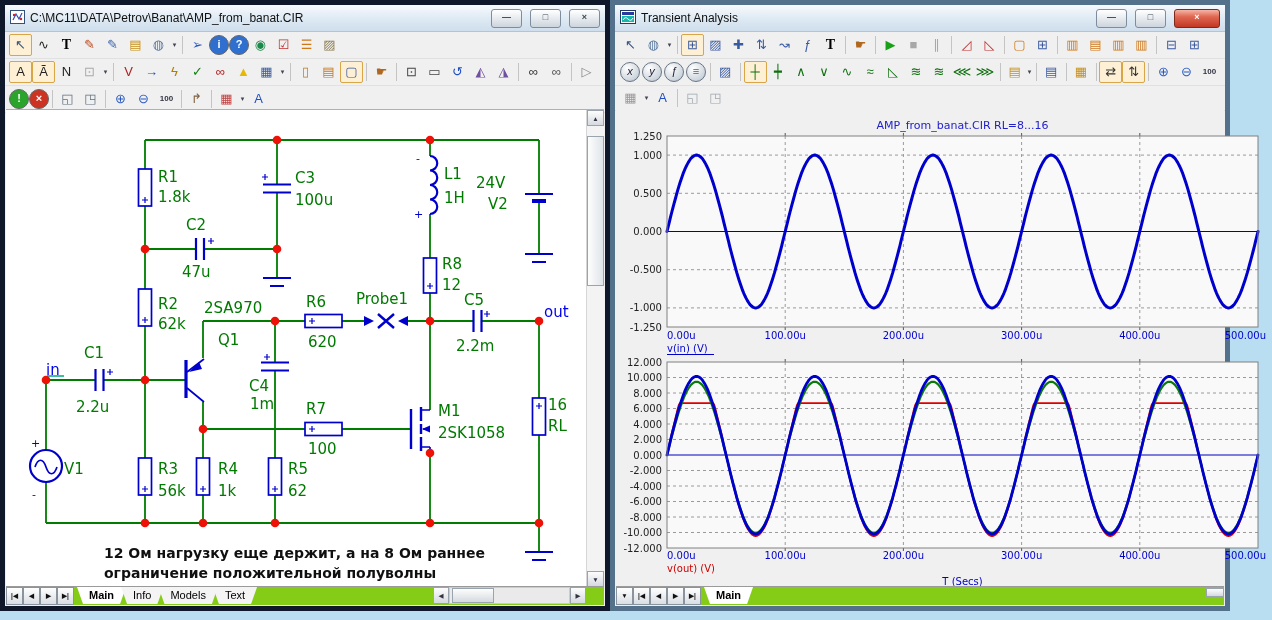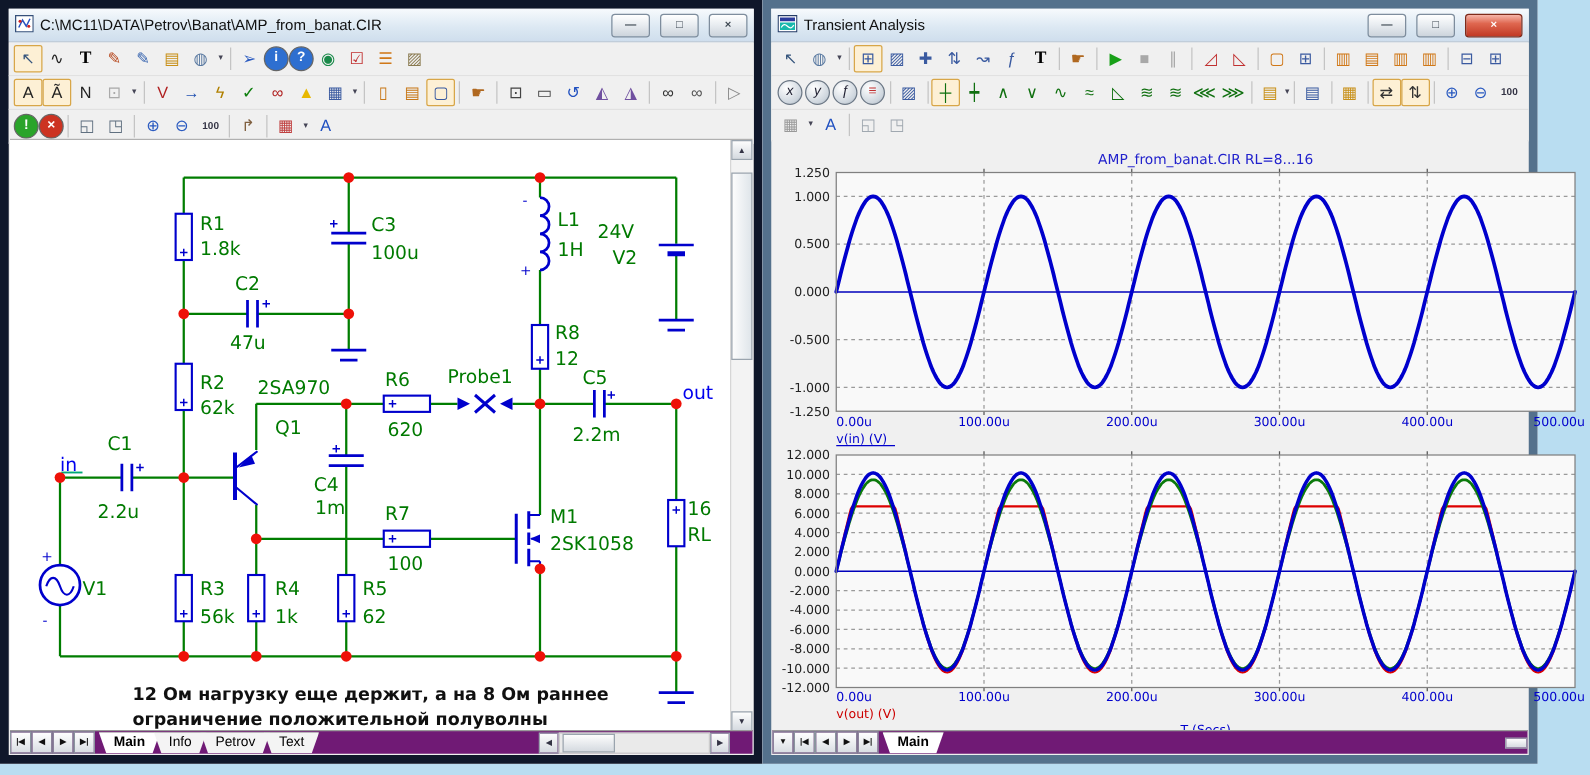--- a/index.html
+++ b/index.html
@@ -1,17 +1,17 @@
 <!DOCTYPE html>
 <html><head>
 <meta charset="utf-8">
 <style>
   html,body{margin:0;padding:0}
   body{width:1272px;height:620px;overflow:hidden;background:#b9ddf1;font-family:"Liberation Sans",sans-serif}
-  .window{position:absolute;top:0;height:611px;background:#f0f0f0;border:7px solid #0f172a;box-sizing:border-box}
+  .window{position:absolute;top:0;height:611px;background:#f0f0f0;border:5px solid #0f172a;box-sizing:border-box}
   #win-left{left:0;width:610px}
   #win-right{left:610px;width:620px;border-color:#54718c}
   .titlebar{height:26px;display:flex;align-items:center;gap:5px;padding:0 5px;background:linear-gradient(#f7fafd,#dde9f3 55%,#cfdeed);border-bottom:1px solid #b4c4d4;font-size:12px;color:#101010}
   .titlebar .title{flex:1;white-space:nowrap;overflow:hidden}
   .wbtn{width:29px;height:17px;border:1px solid #7e8d9d;border-radius:3px;background:linear-gradient(#ffffff,#e9edf1 45%,#ccd4dc);font-size:9px;line-height:15px;text-align:center;color:#3c4650;font-weight:bold;margin-left:3px}
   #win-right .wbtn.close{width:44px;background:linear-gradient(#f6b4a8,#df6750 40%,#c13824);color:#fff;border-color:#7e2a1a}
   .toolbar{height:26px;display:flex;align-items:center;padding:0 4px;border-bottom:1px solid #e1e1e1;background:#f0f0f0}
   .toolbar.short{height:24px}
   .tbi{min-width:21px;height:20px;line-height:19px;text-align:center;font-size:13px;color:#35547c;border:1px solid transparent;border-radius:2px;user-select:none;cursor:default}
   .tbi.pressed{background:#fdf0d5;border-color:#d8a648}
@@ -20,21 +20,21 @@
   .tbi.circ{background:radial-gradient(circle at 35% 30%,#ffffff,#cdd5dd 70%,#97a3af);border:1px solid #6a7684;border-radius:50%;width:18px;min-width:18px;height:18px;line-height:16px;font-size:11px;font-style:italic;color:#223;margin:0 1px}
   .tbi.circfill{border-radius:50%;color:#fff;font-weight:bold;width:18px;min-width:18px;height:18px;line-height:16px;border:1px solid #666;font-size:11px}
   .dd{font-size:7px;color:#445;width:9px;text-align:center;line-height:20px}
   .sep{width:1px;height:18px;background:#c4c4c4;margin:0 3px}
   .schem-area{position:absolute;left:1px;right:1px;top:104px;bottom:19px;background:#fff;border-top:1px solid #b0b0b0}
   #schematic{position:absolute;left:0;top:0}
   .vscroll{position:absolute;right:0;top:0;bottom:0;width:17px;background:#f3f3f3;border-left:1px solid #d6d6d6;display:flex;flex-direction:column}
   .sbtn{height:16px;border:1px solid #9aa4ae;background:linear-gradient(#fdfdfd,#d5dae0);font-size:6.5px;text-align:center;line-height:15px;color:#334;box-sizing:border-box}
   .vthumb{margin:10px 0 0 0;height:150px;border:1px solid #9aa4ae;background:linear-gradient(90deg,#fdfdfd,#dfe5ea);box-sizing:border-box}
   .vspacer{flex:1}
-  .tabbar{position:absolute;left:1px;right:1px;bottom:1px;height:18px;background:#701a75;border-top:1px solid #9a9a9a;display:flex;align-items:center;font-size:11px}
+  .tabbar{position:absolute;left:1px;right:1px;bottom:1px;height:18px;background:#84cc16;border-top:1px solid #9a9a9a;display:flex;align-items:flex-start;font-size:11px}
   .navbtn{width:17px;border:1px solid #8a949e;background:linear-gradient(#ffffff,#d9dee3);text-align:center;font-size:6.5px;line-height:16px;color:#111;font-weight:bold;box-sizing:border-box}
   .tab{padding:0 12px;line-height:17px;background:#f4f4f4;clip-path:polygon(0 0,100% 0,calc(100% - 6px) 100%,6px 100%);margin-left:-5px;color:#000;filter:drop-shadow(1px 0 0 #888) drop-shadow(-1px 0 0 #888) drop-shadow(0 1px 0 #888)}
   .tab.active{font-weight:bold;background:#ffffff}
   .tab:first-of-type{margin-left:3px}
   .hscroll{margin-left:auto;display:flex;align-items:stretch;width:153px}
   .hscroll .sbtn{width:16px;height:auto}
   .htrack{flex:1;background:#eaeaea;border:1px solid #cccccc;position:relative;box-sizing:border-box}
   .hthumb{position:absolute;left:2px;top:0;bottom:0;width:42px;background:linear-gradient(#fdfdfd,#d5dae0);border:1px solid #9aa4ae;box-sizing:border-box}
   .corner{width:17px;background:#f0f0f0;border-left:1px solid #cccccc}
   .plot-area{position:absolute;left:1px;right:1px;top:102px;bottom:19px;background:#f0f0f0}
@@ -300,21 +300,21 @@
     </div>
   </div>
 
   <div class="tabbar">
     <span class="navbtn">|◀</span>
     <span class="navbtn">◀</span>
     <span class="navbtn">▶</span>
     <span class="navbtn">▶|</span>
     <div class="tab active"><span>Main</span></div>
     <div class="tab"><span>Info</span></div>
-    <div class="tab"><span>Petrov</span></div>
+    <div class="tab"><span>Models</span></div>
     <div class="tab"><span>Text</span></div>
     <div class="hscroll">
       <div class="sbtn">◀</div>
       <div class="htrack">
           <div class="hthumb"></div>
         </div>
       <div class="sbtn">▶</div>
     </div>
     <div class="corner"></div>
   </div>

